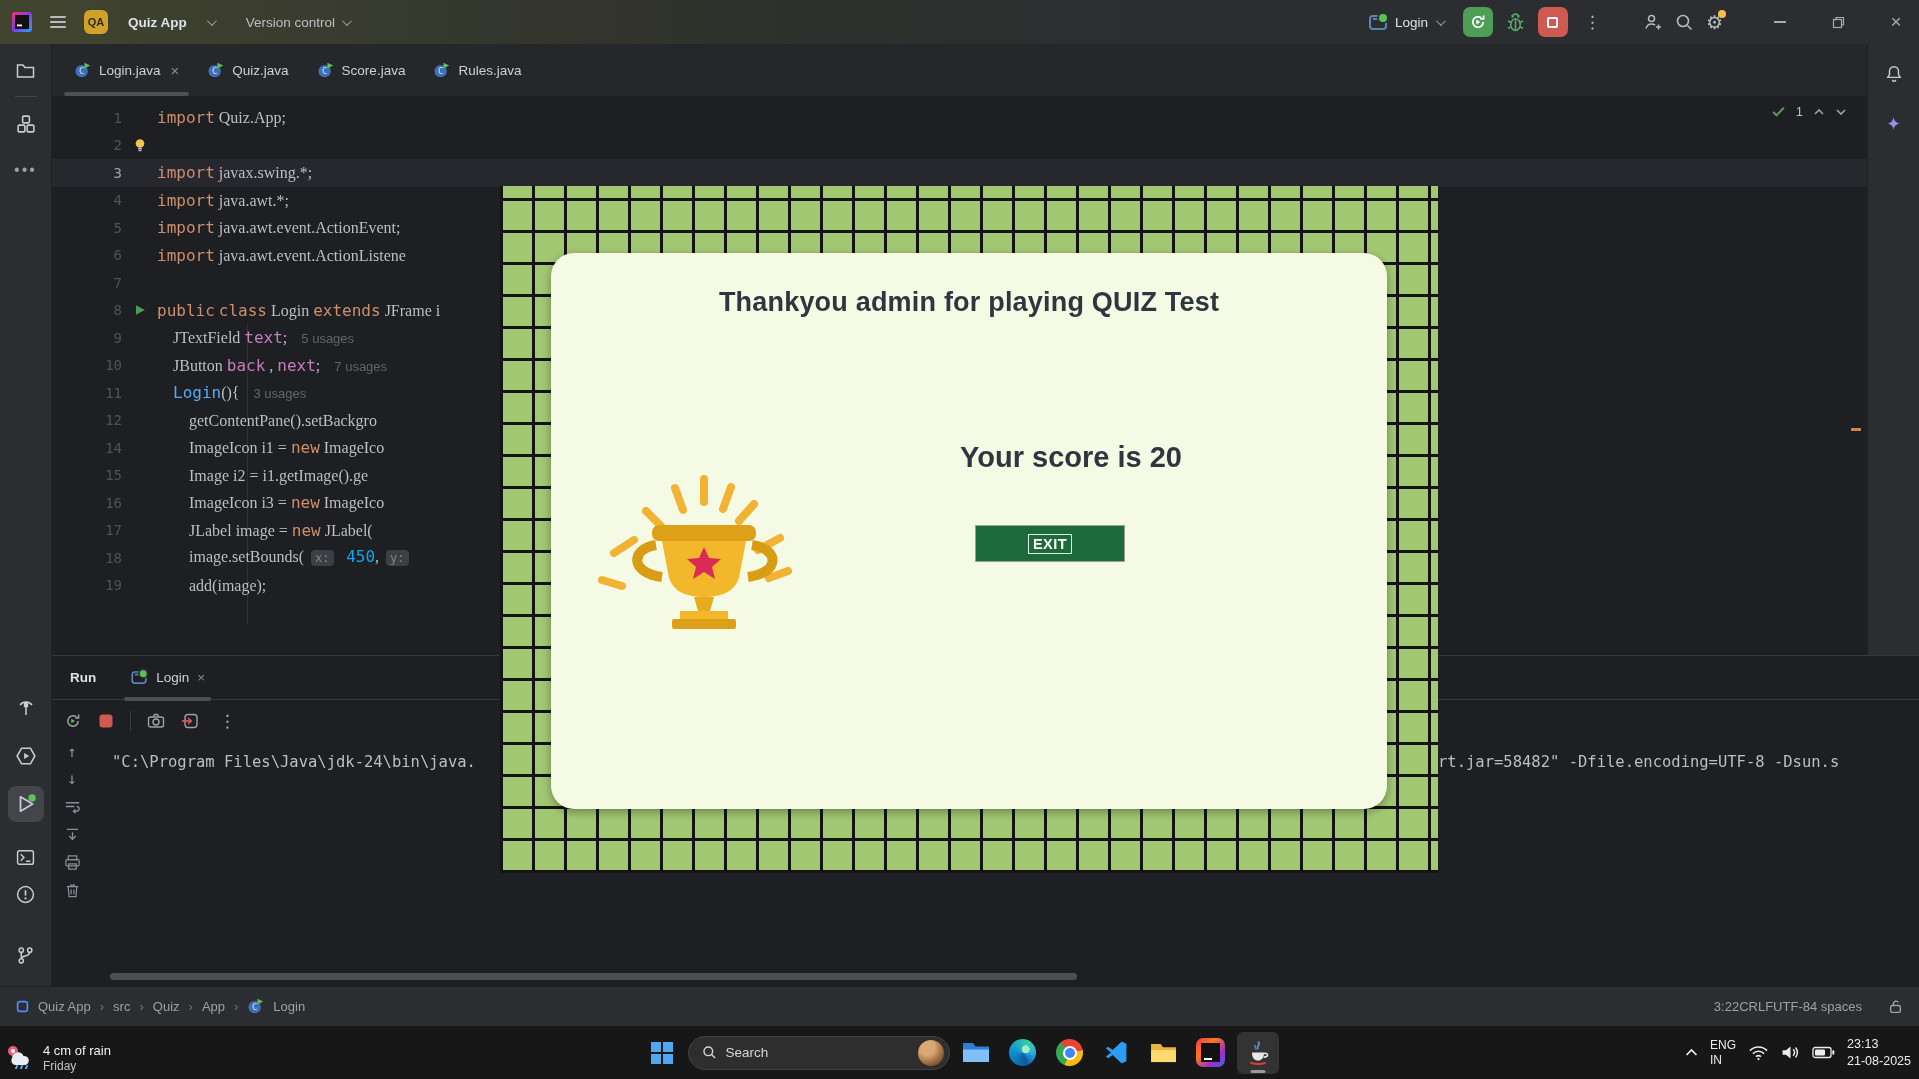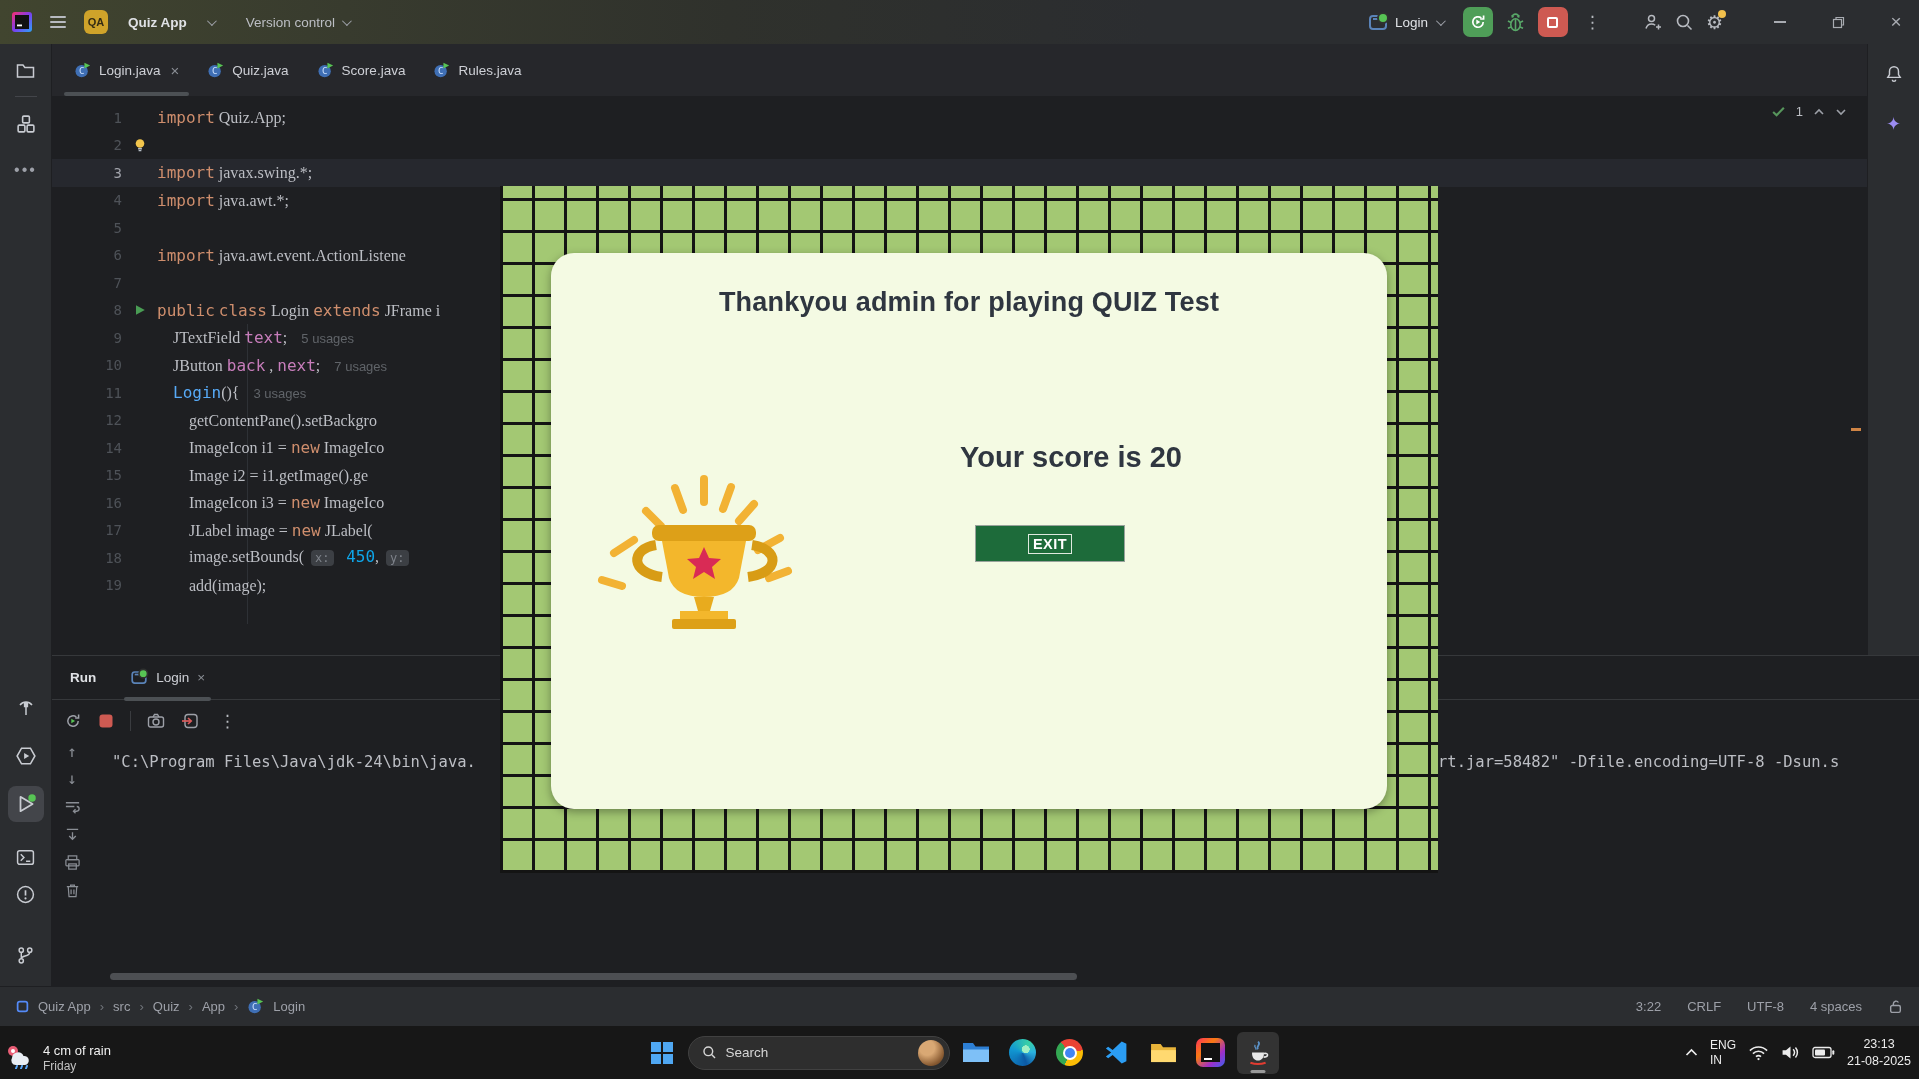--- a/index.html
+++ b/index.html
@@ -155,21 +155,21 @@
   .edge { width:27px; height:27px; border-radius:50%;
     background:radial-gradient(circle at 62% 38%, #9ff0c4 0 16%, transparent 17%),
                conic-gradient(from 160deg, #0c59a4, #1197d2 35%, #38d0a6 65%, #2bb3e0 80%, #0c59a4); }
   .ij-tile { width:29px; height:29px; border-radius:7px; position:relative;
     background:linear-gradient(135deg,#fe315d,#f97a12 35%,#9f2ec9 70%,#3b62f0); }
   .ij-tile::after { content:''; position:absolute; left:5px; top:5px; width:19px; height:19px; background:#121212; }
   .ij-tile span { position:absolute; left:8px; bottom:7px; width:8px; height:2px; background:#fff; z-index:1; }
   .tk-right { position:absolute; right:8px; top:0; height:100%; display:flex; align-items:center;
     gap:12px; color:#ececec; }
   .lang { text-align:left; font-size:12px; line-height:1.2; }
-  .clock { text-align:center; font-size:12.5px; line-height:1.3; }
+  .clock { text-align:left; font-size:12.5px; line-height:1.3; }
 </style>
 </head>
 <body>
 
 <div class="screen">
 
   <div class="titlebar">
     <div class="tb-group tb-left-group">
       <span style="display:inline-flex">
         <svg width="20" height="20" viewBox="0 0 20 20">
@@ -393,20 +393,21 @@
           <span class="ctext"><span class="kw">import</span><span class="pl"> javax.swing.*;</span></span>
         </div>
         <div class="crow">
           <span class="lnum">4</span>
           <span class="gut"></span>
           <span class="ctext"><span class="kw">import</span><span class="pl"> java.awt.*;</span></span>
         </div>
         <div class="crow">
           <span class="lnum">5</span>
           <span class="gut"></span>
+          <span class="ctext"><span class="kw">import</span><span class="pl"> java.awt.event.ActionEvent;</span></span>
         </div>
         <div class="crow">
           <span class="lnum">6</span>
           <span class="gut"></span>
           <span class="ctext"><span class="kw">import</span><span class="pl"> java.awt.event.ActionListene</span></span>
         </div>
         <div class="crow">
           <span class="lnum">7</span>
           <span class="gut"></span>
           <span class="ctext"></span>
@@ -581,21 +582,21 @@
             <svg width="17" height="17" viewBox="0 0 16 16">
               <circle cx="7.2" cy="8.6" r="5.8" fill="#3f6fb5"></circle>
               <text x="7.2" y="11.6" font-size="8.5" fill="#cfe3ff" text-anchor="middle" font-family="monospace">C</text>
               <path d="M9.8 0.8 L15.2 3.4 L9.8 6 Z" fill="#57c454"></path>
             </svg>
           </span>
         </span>
         <span class="bc-item">Login</span>
       </div>
     <div class="sb-right">
-      <span id="sb-items" style="display:flex; gap:26px">
+      <span id="sb-items" style="display:flex; ">
           <span class="sb-item">3:22</span>
           <span class="sb-item">CRLF</span>
           <span class="sb-item">UTF-8</span>
           <span class="sb-item">4 spaces</span>
         </span>
       <span style="display:inline-flex">
         <svg width="15" height="15" viewBox="0 0 14 14" fill="none" stroke="#9da0a8" stroke-width="1.3">
             <rect x="2.5" y="6" width="9" height="6.5" rx="1.5"></rect>
             <path d="M5 6V4.5a2.5 2.5 0 0 1 4.7-1.2"></path>
           </svg>

